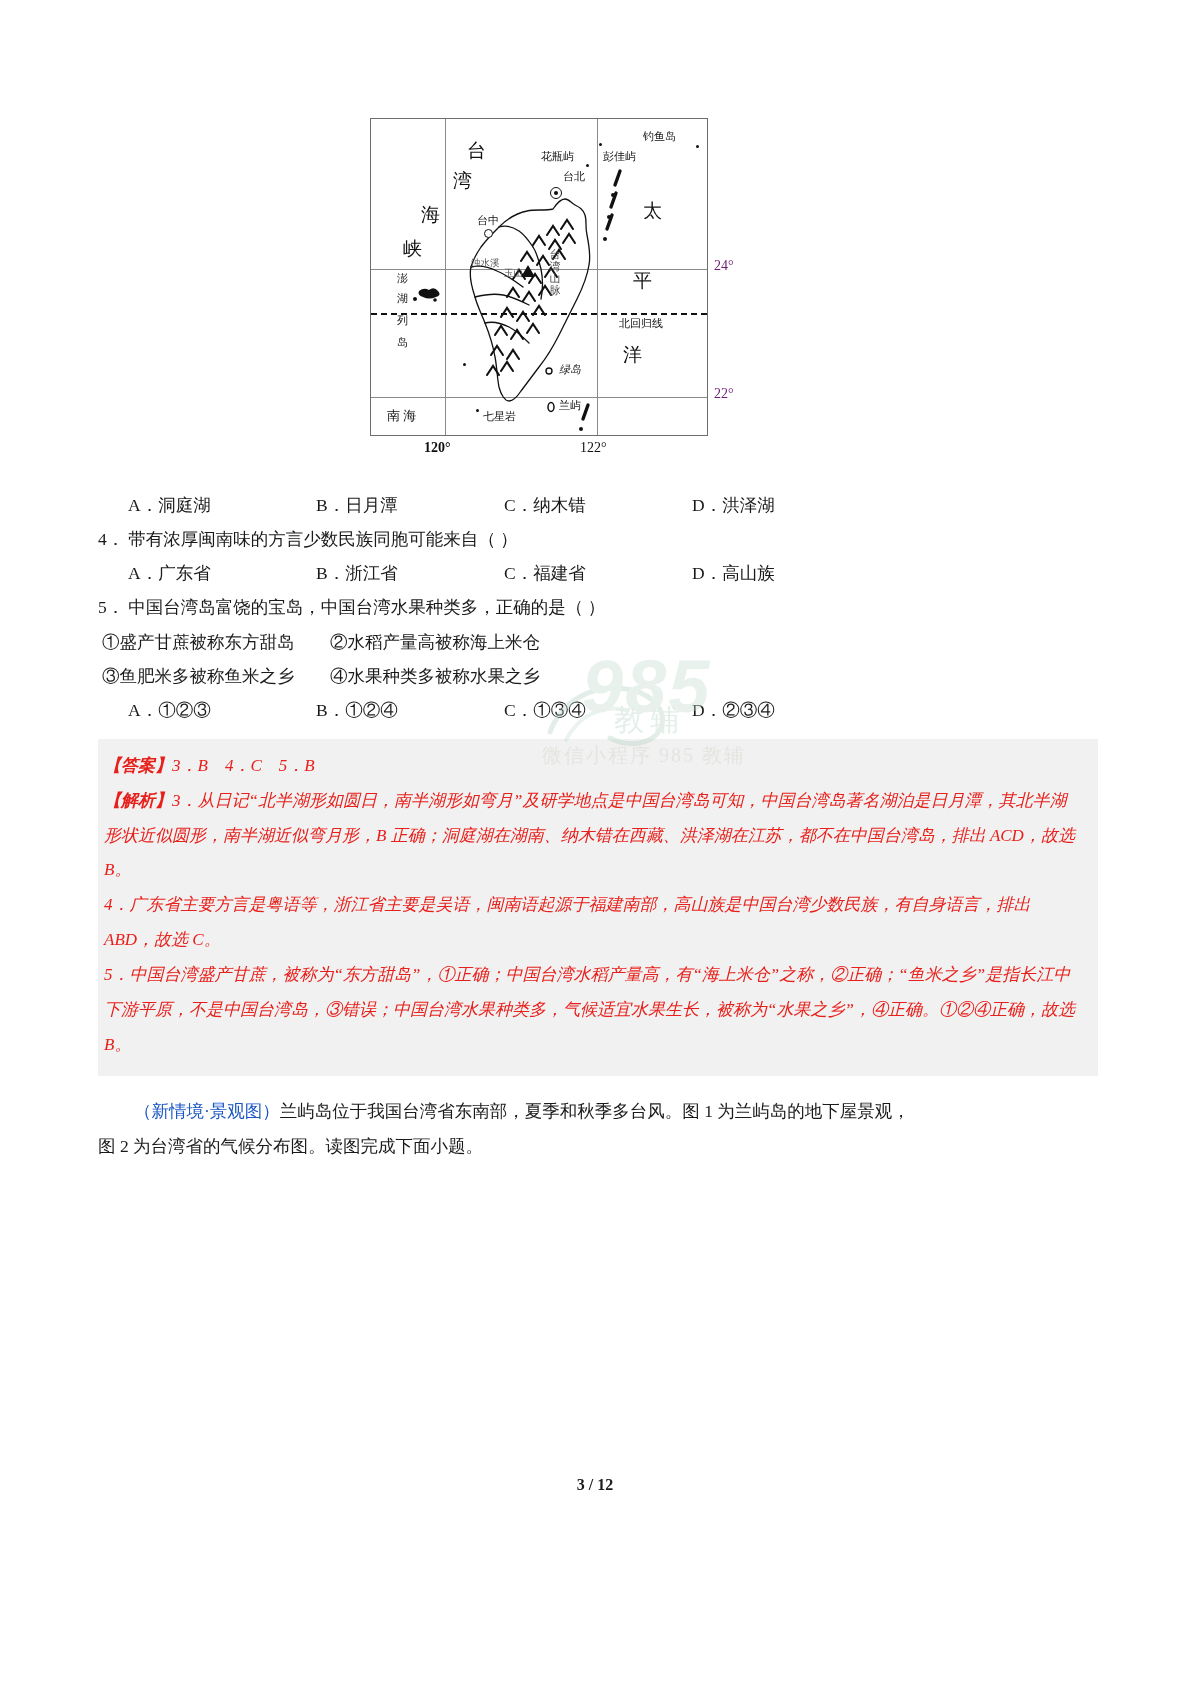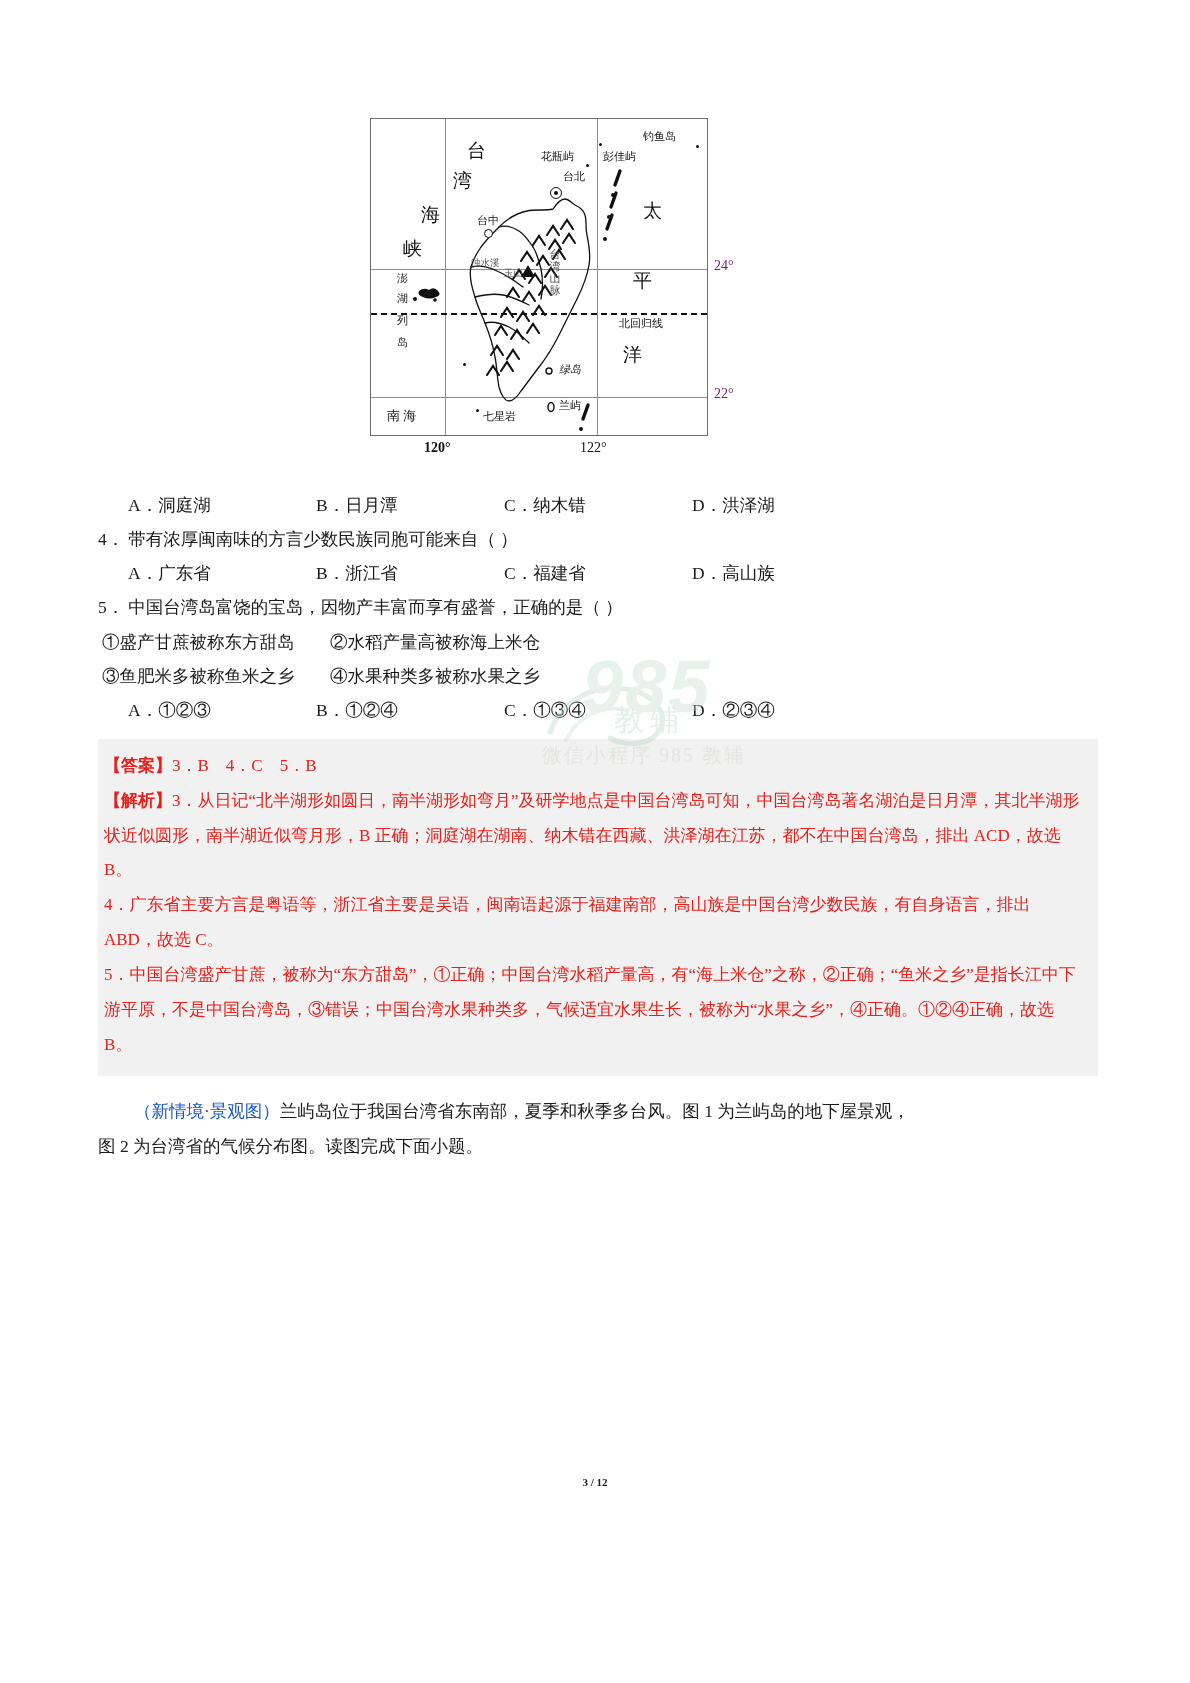--- a/index.html
+++ b/index.html
@@ -139,20 +139,21 @@
   .subopts .so { display: inline-block; width: 228px; }
 
   
   .answer-block {
     background: #f1f1f1;
     color: #e8201b;
     padding: 10px 18px 14px 6px;
     margin-top: 12px;
     width: 1000px;
     box-sizing: border-box;
+    font-style: italic;
   }
   .ans-line {
     font-size: 17px;
     line-height: 2.05;
     color: #e8201b;
     white-space: nowrap;
   }
   .ans-line.wrap { white-space: normal; }
   .an-head { font-weight: 600; }
 
@@ -166,21 +167,21 @@
   .newsit { color: #1a56c4; }
   .indent { text-indent: 36px; }
 
   
   .footer {
     position: absolute;
     left: 0;
     right: 0;
     top: 1476px;
     text-align: center;
-    font-size: 11px;
+    font-size: 16px;
     font-weight: bold;
     color: #1a1a1a;
   }
 
   
   .watermark {
     position: absolute;
     left: 522px;
     top: 640px;
     width: 420px;
@@ -374,21 +375,21 @@
         <span>4．</span><span class="q-stem">带有浓厚闽南味的方言少数民族同胞可能来自（    ）</span>
       </div>
       <div class="opts">
         <span class="opt">A．广东省</span>
         <span class="opt">B．浙江省</span>
         <span class="opt">C．福建省</span>
         <span class="opt">D．高山族</span>
       </div>
 
       <div class="qline">
-        <span>5．</span><span class="q-stem">中国台湾岛富饶的宝岛，因物产丰富而享有盛誉，正确的是（    ）</span>
+        <span>5．</span><span class="q-stem">中国台湾岛富饶的宝岛，中国台湾水果种类多，正确的是（    ）</span>
       </div>
       <div class="subopts">
         <span class="so">①盛产甘蔗被称东方甜岛</span><span>②水稻产量高被称海上米仓</span>
       </div>
       <div class="subopts">
         <span class="so">③鱼肥米多被称鱼米之乡</span><span>④水果种类多被称水果之乡</span>
       </div>
       <div class="opts">
         <span class="opt">A．①②③</span>
         <span class="opt">B．①②④</span>

